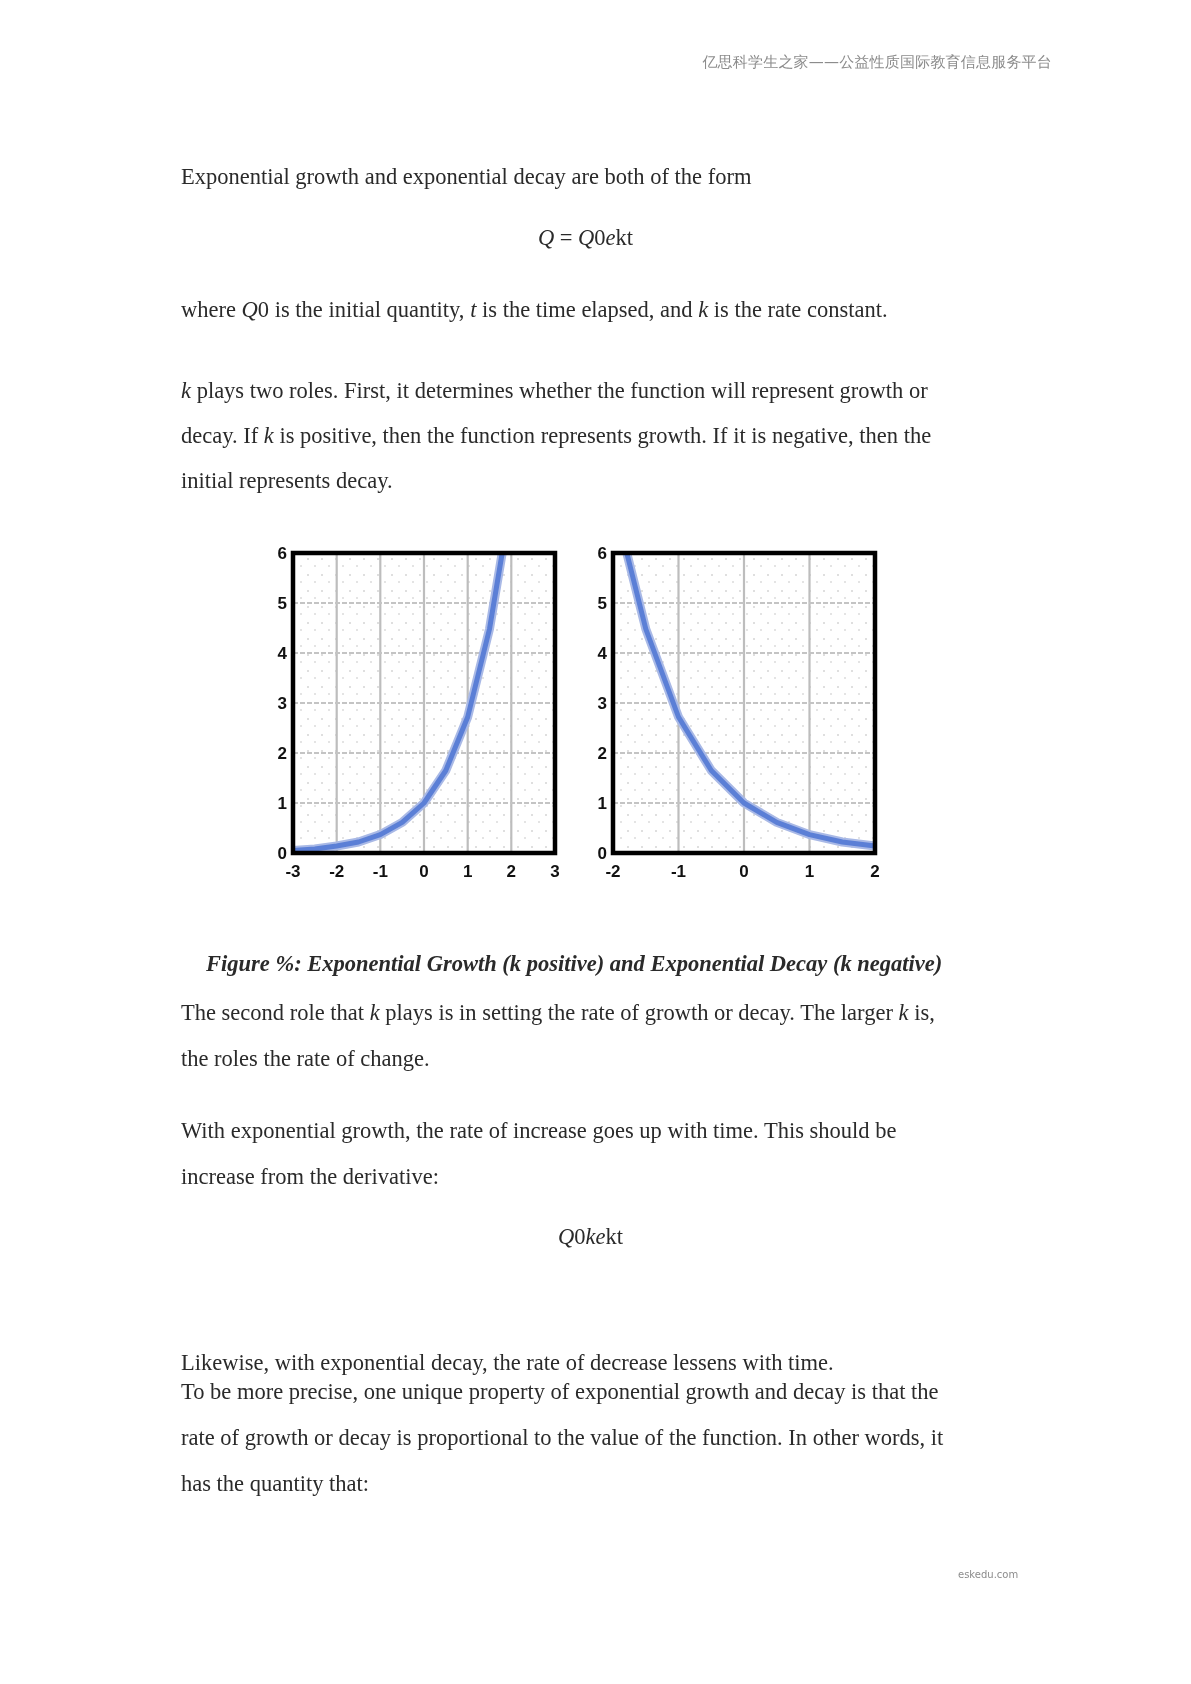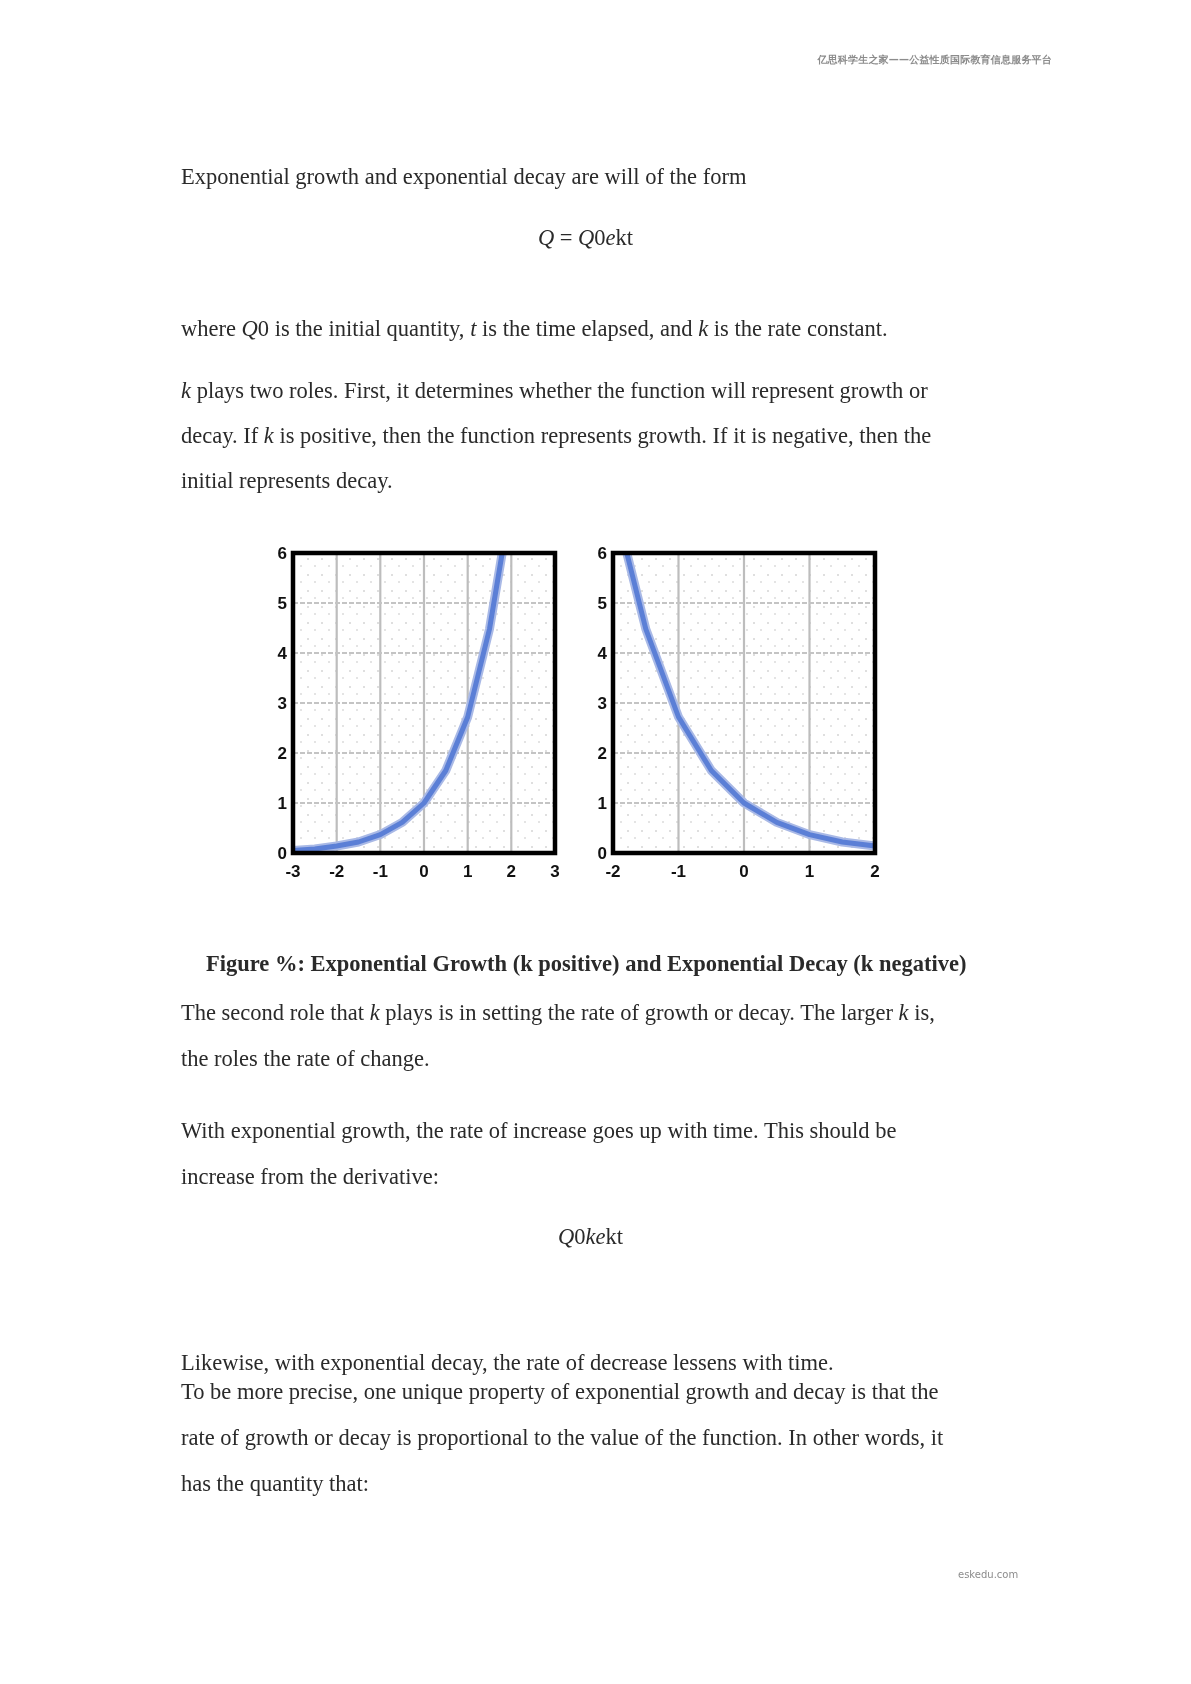--- a/index.html
+++ b/index.html
@@ -1,38 +1,38 @@
 <!DOCTYPE html>
 <html><head>
 <meta charset="utf-8">
 <style>
   html, body { margin:0; padding:0; background:#ffffff; }
   body { width:1191px; height:1684px; position:relative; overflow:hidden;
          font-family:"Liberation Serif","DejaVu Serif",serif; color:#222222; }
   .hdr { position:absolute; top:53px; left:680px; width:372px; text-align:right;
-         font-family:"DejaVu Sans","Liberation Sans",sans-serif; font-size:10px; color:#8c8c8c; letter-spacing:0.2px; white-space:nowrap;font-weight:bold; }
+         font-family:"DejaVu Sans","Liberation Sans",sans-serif; font-size:15px; color:#8c8c8c; letter-spacing:0.2px; white-space:nowrap; }
   .ftr { position:absolute; top:1569px; left:958px; font-family:"DejaVu Sans","Liberation Sans",sans-serif;
          font-size:10px; color:#8c8c8c; }
   .line { position:absolute; left:181px; font-size:22.5px; line-height:28px; white-space:nowrap; color:#2a2a2a; }
   .center { position:absolute; left:0; width:1191px; text-align:center; font-size:22.5px; line-height:28px; white-space:nowrap; color:#2a2a2a; }
   i { font-style:italic; }
-  .caption { position:absolute; left:206px; top:950px; font-size:22.5px; line-height:28px; font-weight:bold; white-space:nowrap; color:#2a2a2a; }
+  .caption { position:absolute; left:206px; top:950px; font-size:22.5px; line-height:28px; font-weight:bold; font-style:italic; white-space:nowrap; color:#2a2a2a; }
   .chart { position:absolute; }
   .tick { font-family:"Liberation Sans","DejaVu Sans",sans-serif; font-weight:bold; font-size:17px; fill:#111; }
 </style>
 </head>
 <body>
 
 <div class="hdr">亿思科学生之家——公益性质国际教育信息服务平台</div>
 
-<div class="line" style="top:163px">Exponential growth and exponential decay are will of the form</div>
+<div class="line" style="top:163px">Exponential growth and exponential decay are both of the form</div>
 
 <div class="center" style="top:224px; left:-10px"><i>Q</i><span> = </span><i>Q</i><span>0</span><i>e</i><span>kt</span></div>
 
-<div class="line" style="top:315px"><span>where </span><i>Q</i><span>0 is the initial quantity, </span><i>t</i><span> is the time elapsed, and </span><i>k</i><span> is the rate constant.</span></div>
+<div class="line" style="top:296px"><span>where </span><i>Q</i><span>0 is the initial quantity, </span><i>t</i><span> is the time elapsed, and </span><i>k</i><span> is the rate constant.</span></div>
 
 <div class="line" style="top:377px"><i>k</i><span> plays two roles. First, it determines whether the function will represent growth or</span></div>
 <div class="line" style="top:422px"><span>decay. If </span><i>k</i><span> is positive, then the function represents growth. If it is negative, then the</span></div>
 <div class="line" style="top:467px">initial represents decay.</div>
 
 <svg class="chart" style="left:262px; top:538px" width="310" height="350" viewBox="0 0 310 350">
   <defs>
     <pattern id="dots" width="14" height="16" patternUnits="userSpaceOnUse">
       <circle cx="4" cy="5" r="0.8" fill="#b5b5b5"></circle>
         <circle cx="11" cy="12" r="0.8" fill="#c2c2c2"></circle>

